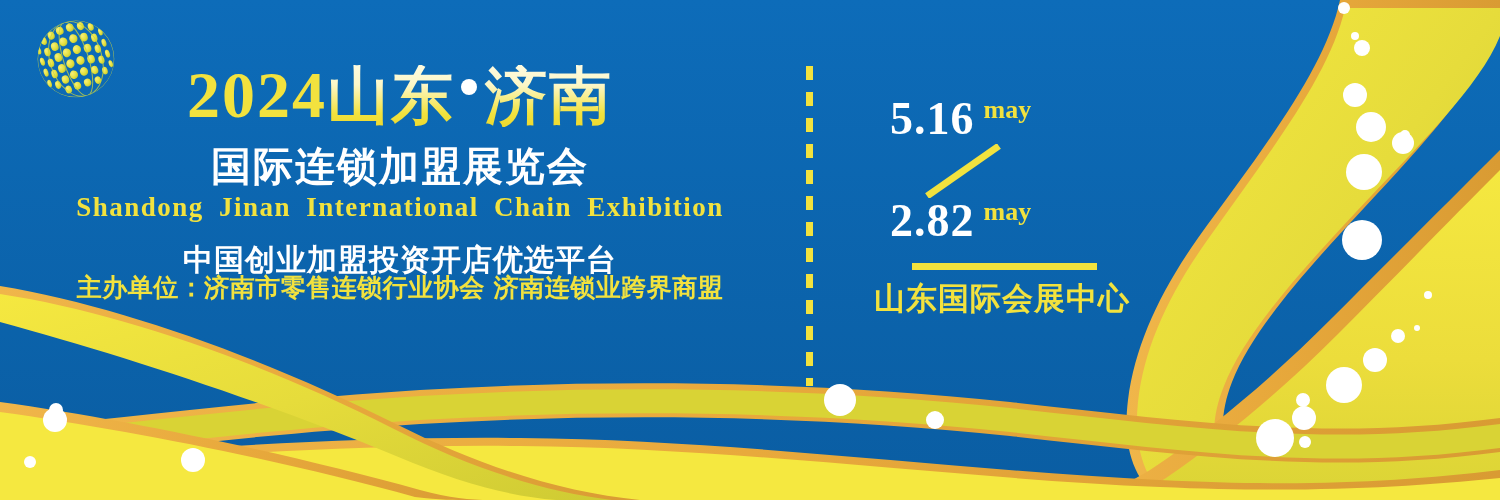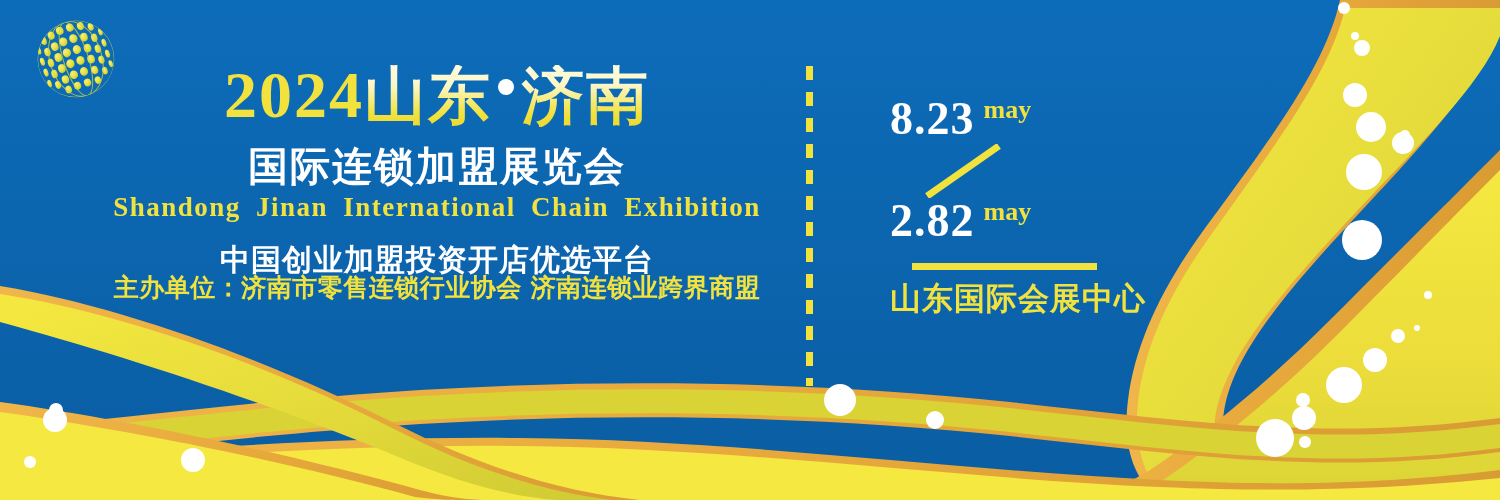--- a/index.html
+++ b/index.html
@@ -14,21 +14,20 @@
   #bg-svg{position:absolute;left:0;top:0;width:1500px;height:500px;display:block;}
 
   
   #logo{position:absolute;left:26px;top:8px;width:96px;height:98px;}
 
   
   #content{
     position:absolute;left:0;top:0;width:800px;height:420px;
     display:flex;flex-direction:column;align-items:center;
     justify-content:flex-start;
-    padding-left:37px;
   }
 
   .title-row{
     margin-top:62px;
     display:flex;align-items:baseline;white-space:nowrap;
   }
   .t-year{
     font-family:"Liberation Serif",serif;
     font-size:66px;font-weight:700;
     color:#f2e23e;letter-spacing:2px;
@@ -102,21 +101,21 @@
   #d1{position:absolute;left:28px;top:0px;}
   #d2{position:absolute;left:28px;top:102px;}
   #slash{
     position:absolute;left:62px;top:48px;width:78px;height:54px;
   }
   #d-bar{
     position:absolute;left:50px;top:167px;width:185px;height:7px;
     background:#f2e23e;
   }
   #venue{
-    position:absolute;left:16px;top:182px;width:280px;
+    position:absolute;left:0px;top:182px;width:280px;
     text-align:center;
     font-family:"DejaVu Serif",serif;
     font-size:31px;font-weight:700;color:#f2e23e;
     letter-spacing:1px;white-space:nowrap;line-height:1.3;
   }
 </style>
 </head>
 <body>
 
 <div id="banner">
@@ -312,21 +311,21 @@
     <div class="t-en">Shandong Jinan International Chain Exhibition</div>
 
     <div class="t-slogan">中国创业加盟投资开店优选平台</div>
 
     <div class="t-org">主办单位：济南市零售连锁行业协会 济南连锁业跨界商盟</div>
   </div>
 
   <div id="divider"></div>
 
   <div id="dateblock">
-    <div class="d-line" id="d1"><span>8.23</span><span class="mon">may</span></div>
+    <div class="d-line" id="d1"><span>5.16</span><span class="mon">may</span></div>
 
     <svg id="slash" viewBox="0 0 78 54">
       <line x1="72" y1="4" x2="6" y2="50" stroke="#f2e23e" stroke-width="7" stroke-linecap="square"></line>
     </svg>
 
     <div class="d-line" id="d2"><span>2.82</span><span class="mon">may</span></div>
 
     <div id="d-bar"></div>
 
     <div id="venue">山东国际会展中心</div>

